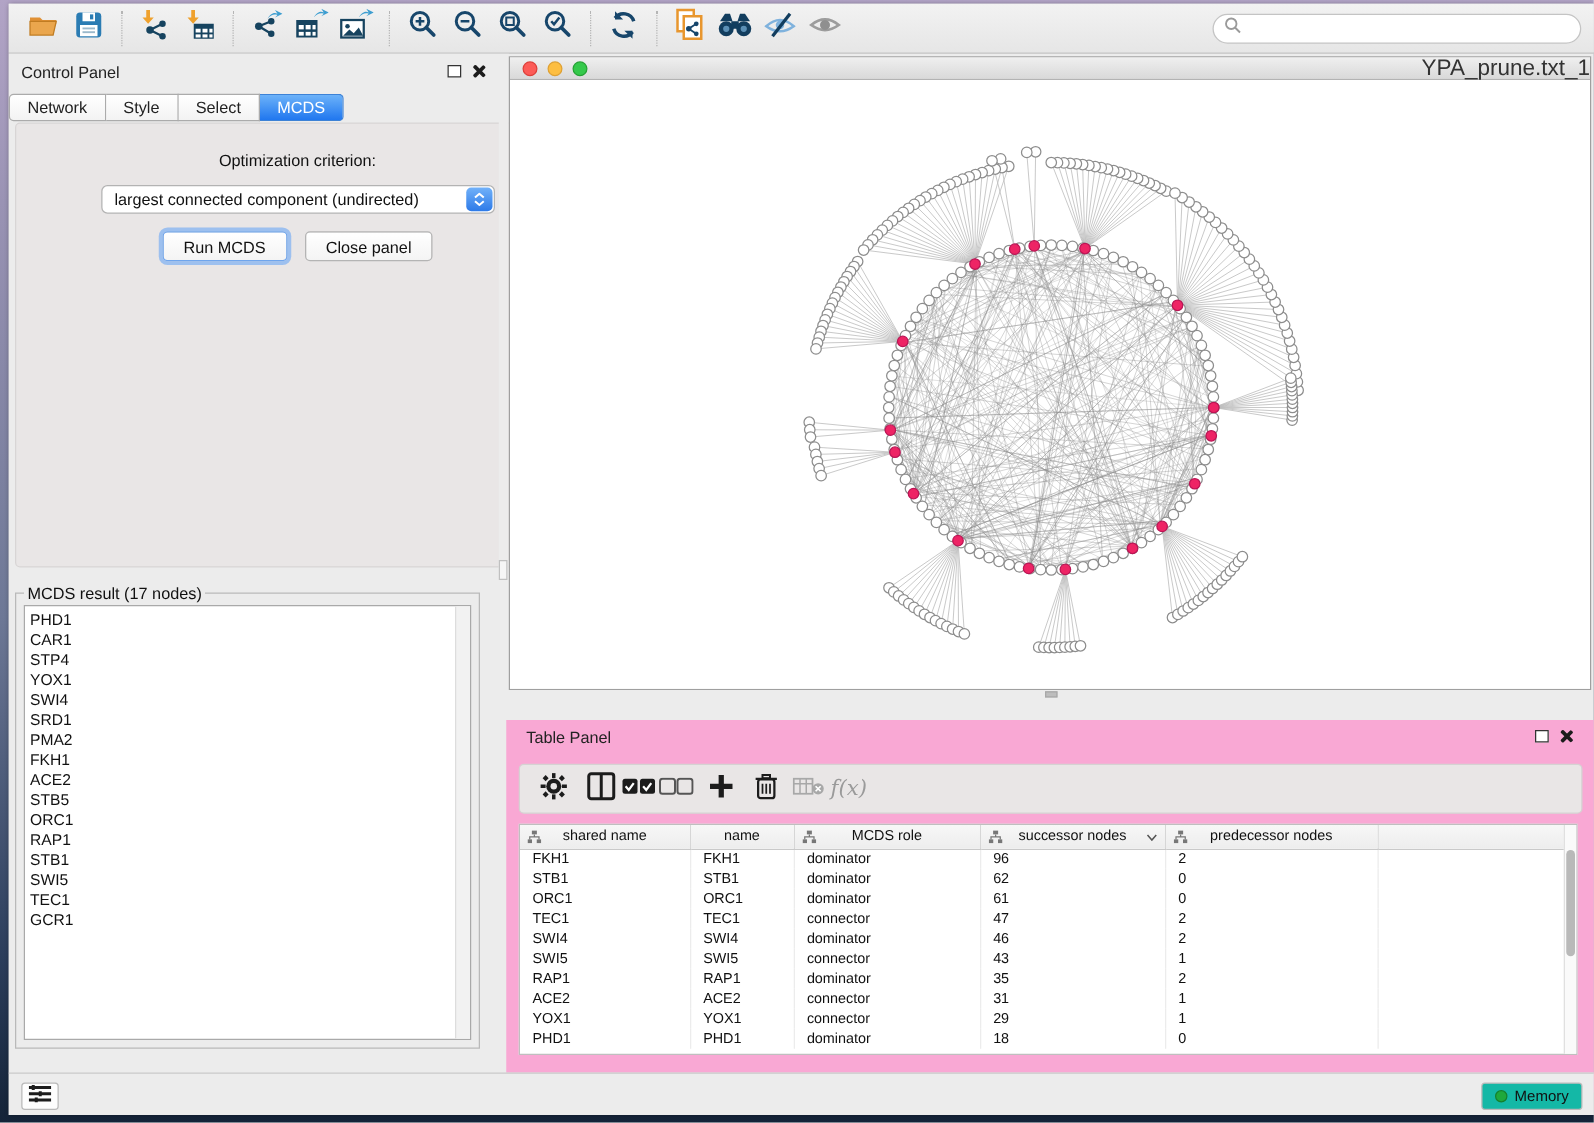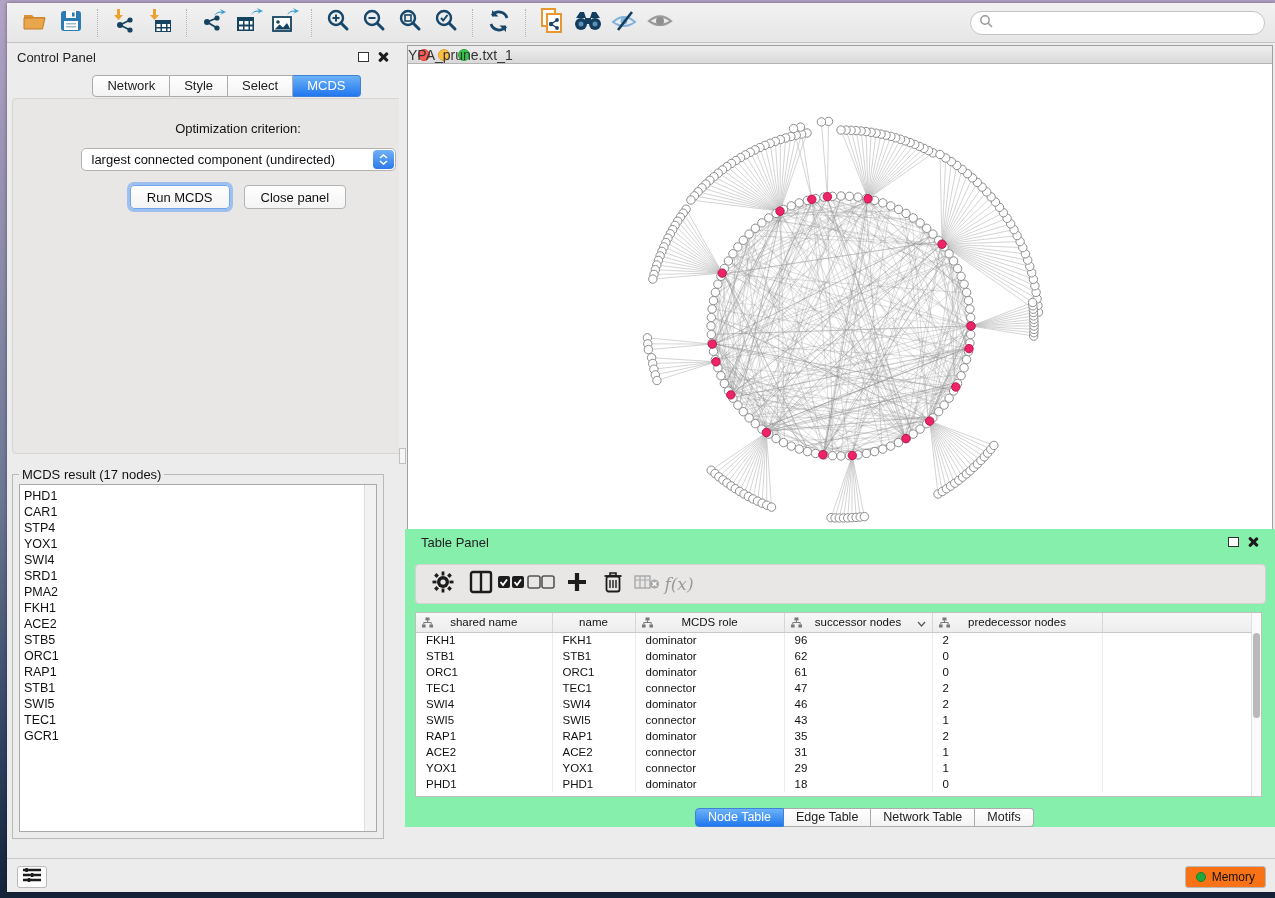--- a/index.html
+++ b/index.html
@@ -22,21 +22,21 @@
 
   
   .control-panel { position:absolute; left:0; top:40px; width:392px; height:815px; background:#ececec; }
   .panel-titlebar { height:28px; display:flex; align-items:center; padding:0 10px; font-size:13px; color:#222; }
   .panel-titlebar .winbtns { margin-left:auto; display:flex; gap:8px; align-items:center; }
   .float-btn { width:11px; height:10px; border:1.5px solid #333; background:#fff; }
   .close-btn { width:12px; height:12px; position:relative; }
   .close-btn::before,.close-btn::after { content:""; position:absolute; left:5px; top:0; width:2.6px; height:12px; background:#1c1c1c; border-radius:1px; }
   .close-btn::before { transform:rotate(45deg); } .close-btn::after { transform:rotate(-45deg); }
 
-  .seg { display:flex; justify-content:center; margin-top:4px; position:relative; z-index:2;margin-left:47px; }
+  .seg { display:flex; justify-content:flex-start; margin-top:4px; position:relative; z-index:2; }
   .seg .seg-tab { height:22px; line-height:20px; padding:0 14px; font-size:13px; color:#222;
     background:linear-gradient(#ffffff,#f3f3f3); border:1px solid #ababab; border-left:none; }
   .seg .seg-tab:first-child { border-left:1px solid #ababab; border-radius:4px 0 0 4px; }
   .seg .seg-tab:last-child { border-radius:0 4px 4px 0; }
   .seg .seg-tab.active { background:linear-gradient(#6cb2f9,#2077ef); color:#fff; border-color:#3d82d6; }
 
   .mcds-pane { position:absolute; left:5px; top:55px; width:452px; height:356px;
     background:#e9e6e6; border:1px solid #d8d5d5; border-radius:4px; }
   .opt-label { text-align:center; font-size:13px; color:#111; margin-top:22px; }
   .dropdown { position:relative; margin:12px auto 0; width:315px; height:23px; background:#fff;
@@ -68,25 +68,25 @@
   
   .net-window { position:absolute; left:400px; top:42px; width:866px; height:507px;
     border:1px solid #9f9f9f; background:#fff; }
   .net-titlebar { height:18px; background:linear-gradient(#efefef,#d9d9d9); border-bottom:1px solid #b3b3b3;
     display:flex; align-items:center; position:relative; }
   .lights { display:flex; gap:8px; margin-left:10px; }
   .light { width:12px; height:12px; border-radius:50%; }
   .light.red { background:#fc5b57; border:1px solid #dd3f39; }
   .light.yellow { background:#fdbe41; border:1px solid #dfa133; }
   .light.green { background:#35c94b; border:1px solid #25a234; }
-  .net-title { position:absolute; left:0; right:0; text-align:left; font-size:14px; color:#333; }
+  .net-title { position:absolute; left:0; right:0; text-align:right; font-size:18px; color:#333; }
   .net-canvas { width:864px; height:487px; background:#fff; }
 
   
-  .table-panel { position:absolute; left:398px; top:526px; width:870px; height:298px; background:#86efac; }
+  .table-panel { position:absolute; left:398px; top:573px; width:870px; height:298px; background:#f9a8d4; }
   .tp-titlebar { height:26px; display:flex; align-items:center; padding:0 16px; font-size:13px; color:#222; }
   .tp-toolbar { position:absolute; left:10px; top:35px; width:851px; height:40px;
     background:#e9e6e6; border:1px solid #d5d2d2; border-radius:4px; display:flex; align-items:center; padding:0 12px; }
   .tp-tbtn { height:30px; min-width:30px; display:flex; align-items:center; justify-content:center; }
   .fx { font-family:"DejaVu Serif", serif; font-style:italic; font-size:17px; color:#9a9a9a; }
 
   .node-table { position:absolute; left:10px; top:83px; width:847px; height:185px; background:#fff; border:1px solid #bfbfbf; }
   table.grid { border-collapse:collapse; table-layout:fixed; width:837px; font-size:11.5px; color:#111; }
   .grid thead th { height:19px; background:linear-gradient(#f7f7f7,#ededed); border-bottom:1px solid #c9c9c9;
     border-right:1px solid #d6d6d6; font-weight:normal; position:relative; text-align:center; padding:0 4px; }
@@ -97,21 +97,21 @@
   .tbl-scroll { position:absolute; right:0; top:0; width:10px; height:183px; background:#fafafa; border-left:1px solid #e0e0e0; }
   .tbl-thumb { position:absolute; left:1px; top:20px; width:7px; height:85px; background:#b9b9b9; border-radius:4px; }
 
   .tp-tabs { position:absolute; left:243px; top:275px; }
   .tp-tabs .seg-tab { height:19px; line-height:17px; font-size:12.5px; padding:0 12px; }
 
   
   .status-bar { position:absolute; left:0; top:855px; width:1268px; height:34px; background:#ececec; border-top:1px solid #c9c9c9; }
   .list-btn { position:absolute; left:10px; top:7px; width:30px; height:22px; background:#fdfdfd; border:1px solid #b9b9b9; border-radius:3px;
     display:flex; align-items:center; justify-content:center; }
-  .memory-btn { position:absolute; right:9px; top:7px; height:22px; padding:0 10px; background:#f97316; border:1px solid #b9b9b9; border-radius:3px;
+  .memory-btn { position:absolute; right:9px; top:7px; height:22px; padding:0 10px; background:#14b8a6; border:1px solid #b9b9b9; border-radius:3px;
     display:flex; align-items:center; gap:6px; font-size:12px; color:#111; }
   .memdot { width:10px; height:10px; border-radius:50%; background:#1fa83c; border:1px solid #15802c; }
 </style>
 </head>
 <body>
 
 <div class="app">
 
   <div class="toolbar">
     <div class="tbtn">
@@ -1300,26 +1300,20 @@
               <td class="num">0</td>
               <td></td>
             </tr>
           </tbody>
         </table>
       <div class="tbl-scroll">
         <div class="tbl-thumb"></div>
       </div>
     </div>
 
-    <div class="seg tp-tabs" id="tp-tabs">
-        <span class="seg-tab active">Node Table</span>
-        <span class="seg-tab">Edge Table</span>
-        <span class="seg-tab">Network Table</span>
-        <span class="seg-tab">Motifs</span>
-      </div>
   </div>
 
   <div class="status-bar">
     <div class="list-btn">
       <span><svg width="18" height="14" viewBox="0 0 18 14">
             <g stroke="#1c1c1c" stroke-width="2.4">
               <path d="M0 2 h18 M0 7 h18 M0 12 h18"></path>
             </g>
             <g fill="#1c1c1c">
               <rect x="2.4" y="0" width="2.4" height="4"></rect>

